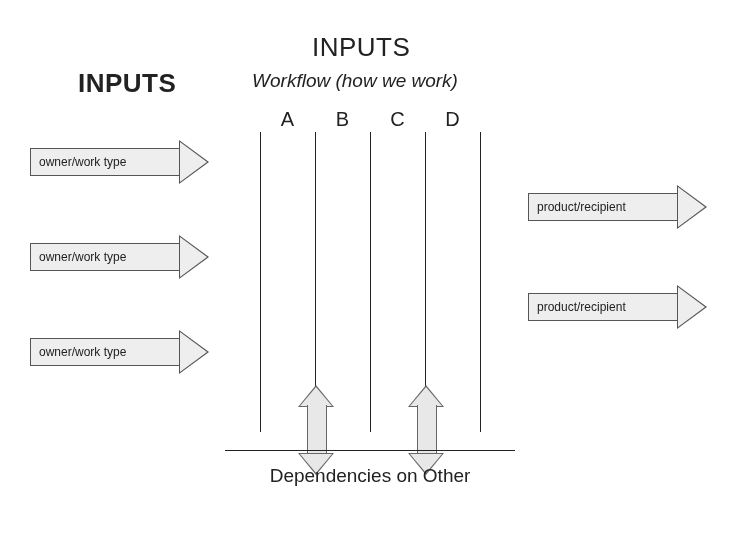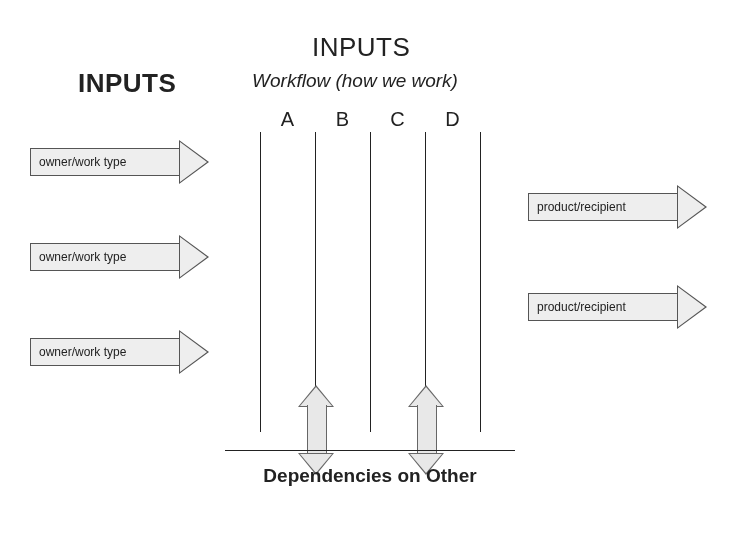--- a/index.html
+++ b/index.html
@@ -142,21 +142,20 @@
     height: 0;
     border-left: 16px solid transparent;
     border-right: 16px solid transparent;
     border-top: 19px solid #e8e8e8;
   }
   .deps {
     position: absolute;
     font-size: 19px;
     text-align: center;
     width: 260px;
-    font-weight: bold;
   }
 </style>
 </head>
 <body>
 
 <div class="canvas">
 
   <div class="section-title" style="left:312px; top:32px;">INPUTS</div>
   <div class="section-title" style="left:78px; top:68px;font-weight:bold;">INPUTS</div>
   <div class="subtitle" style="left:240px; top:70px; width:230px;font-style:italic;">Workflow (how we work)</div>

